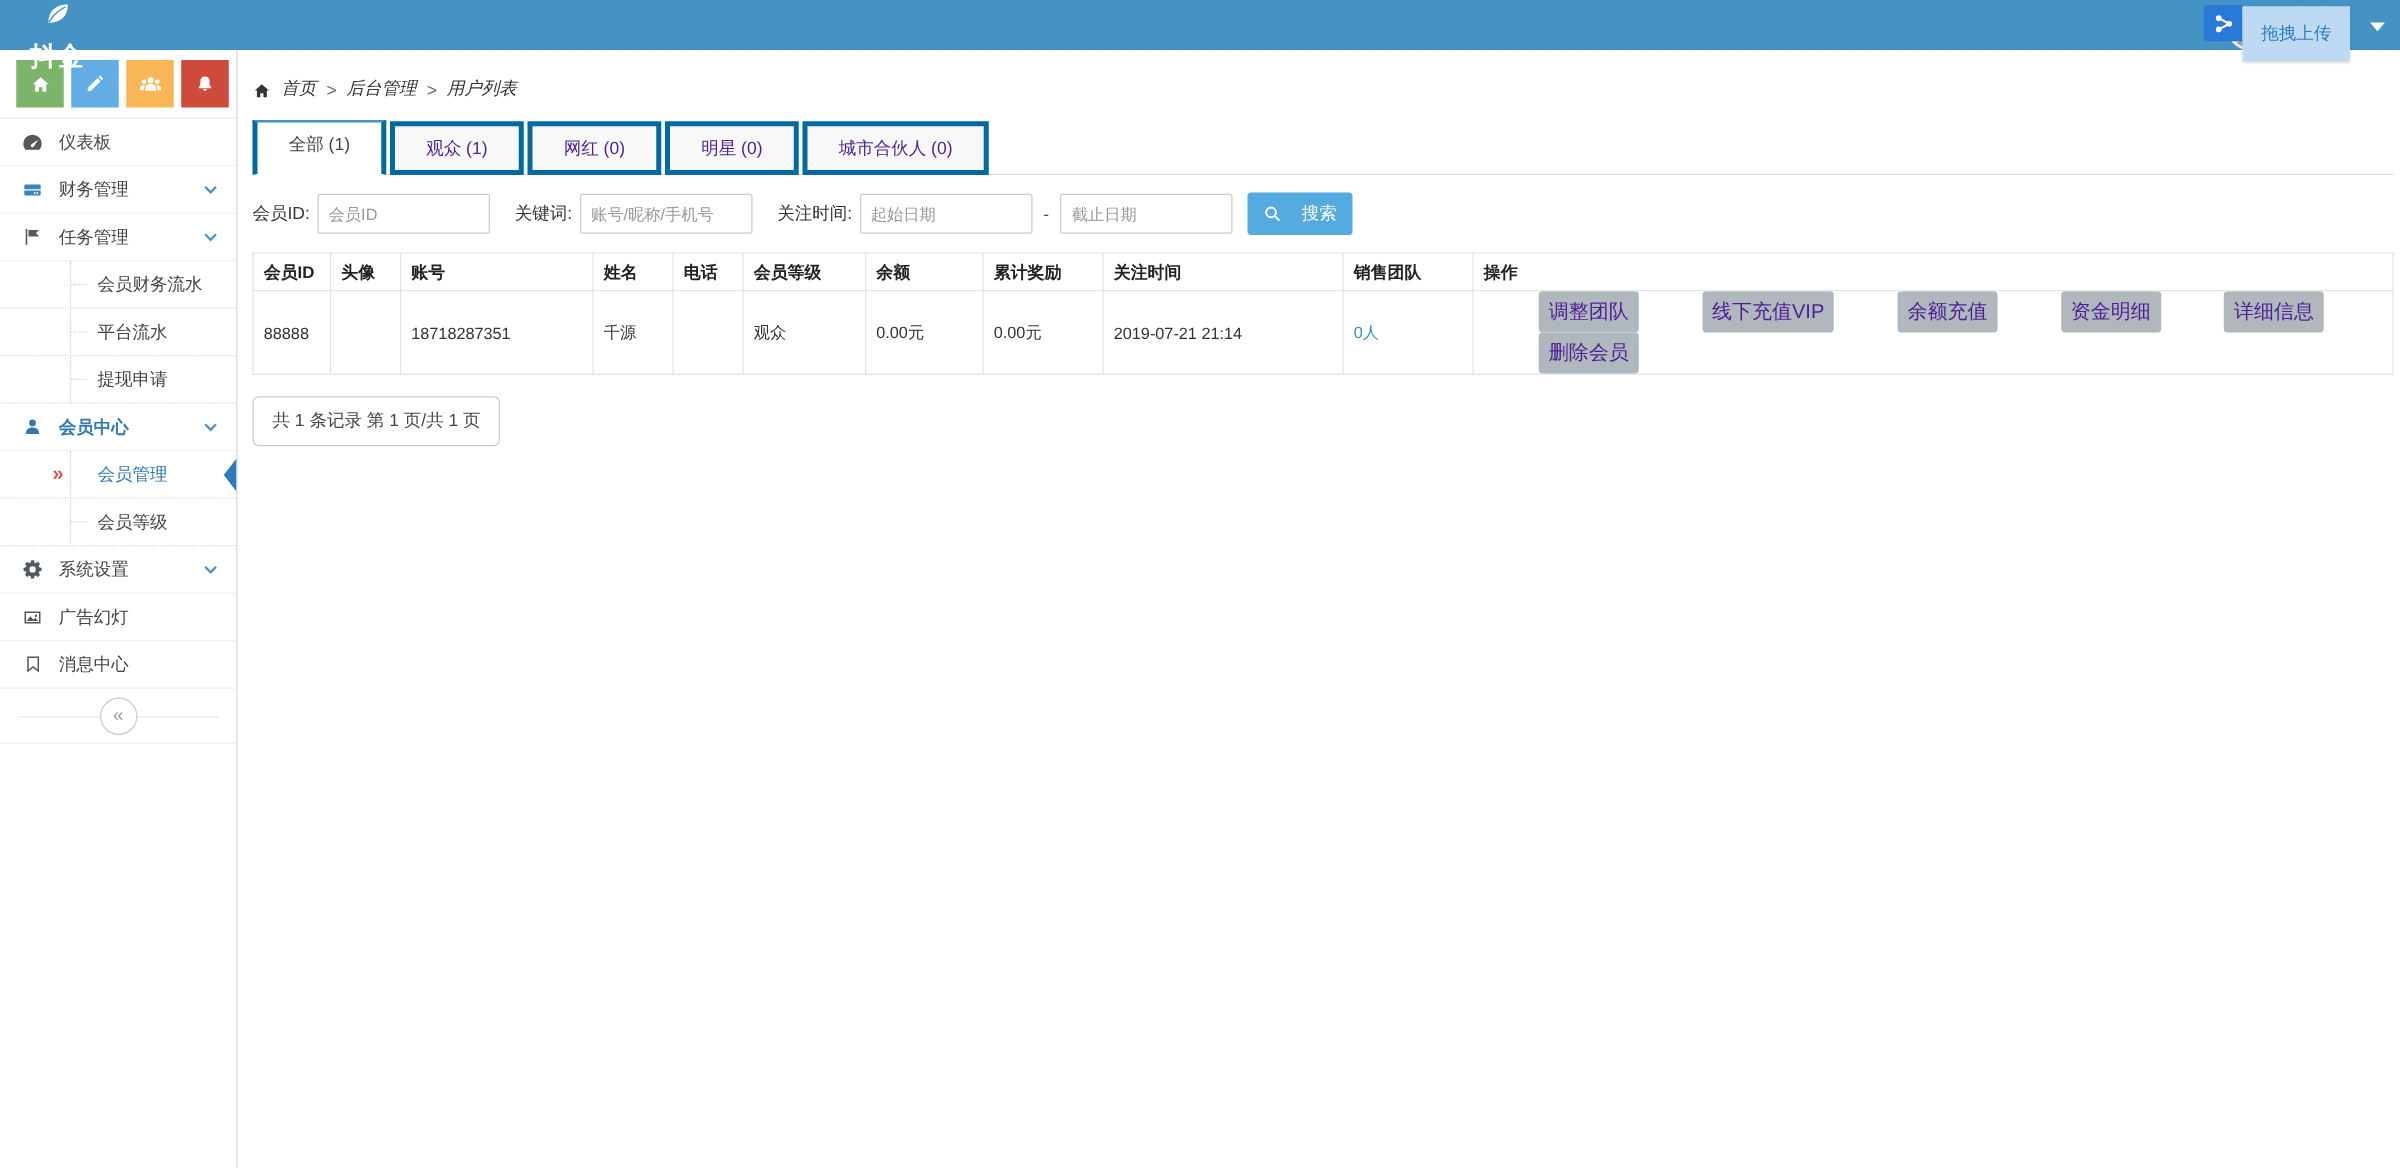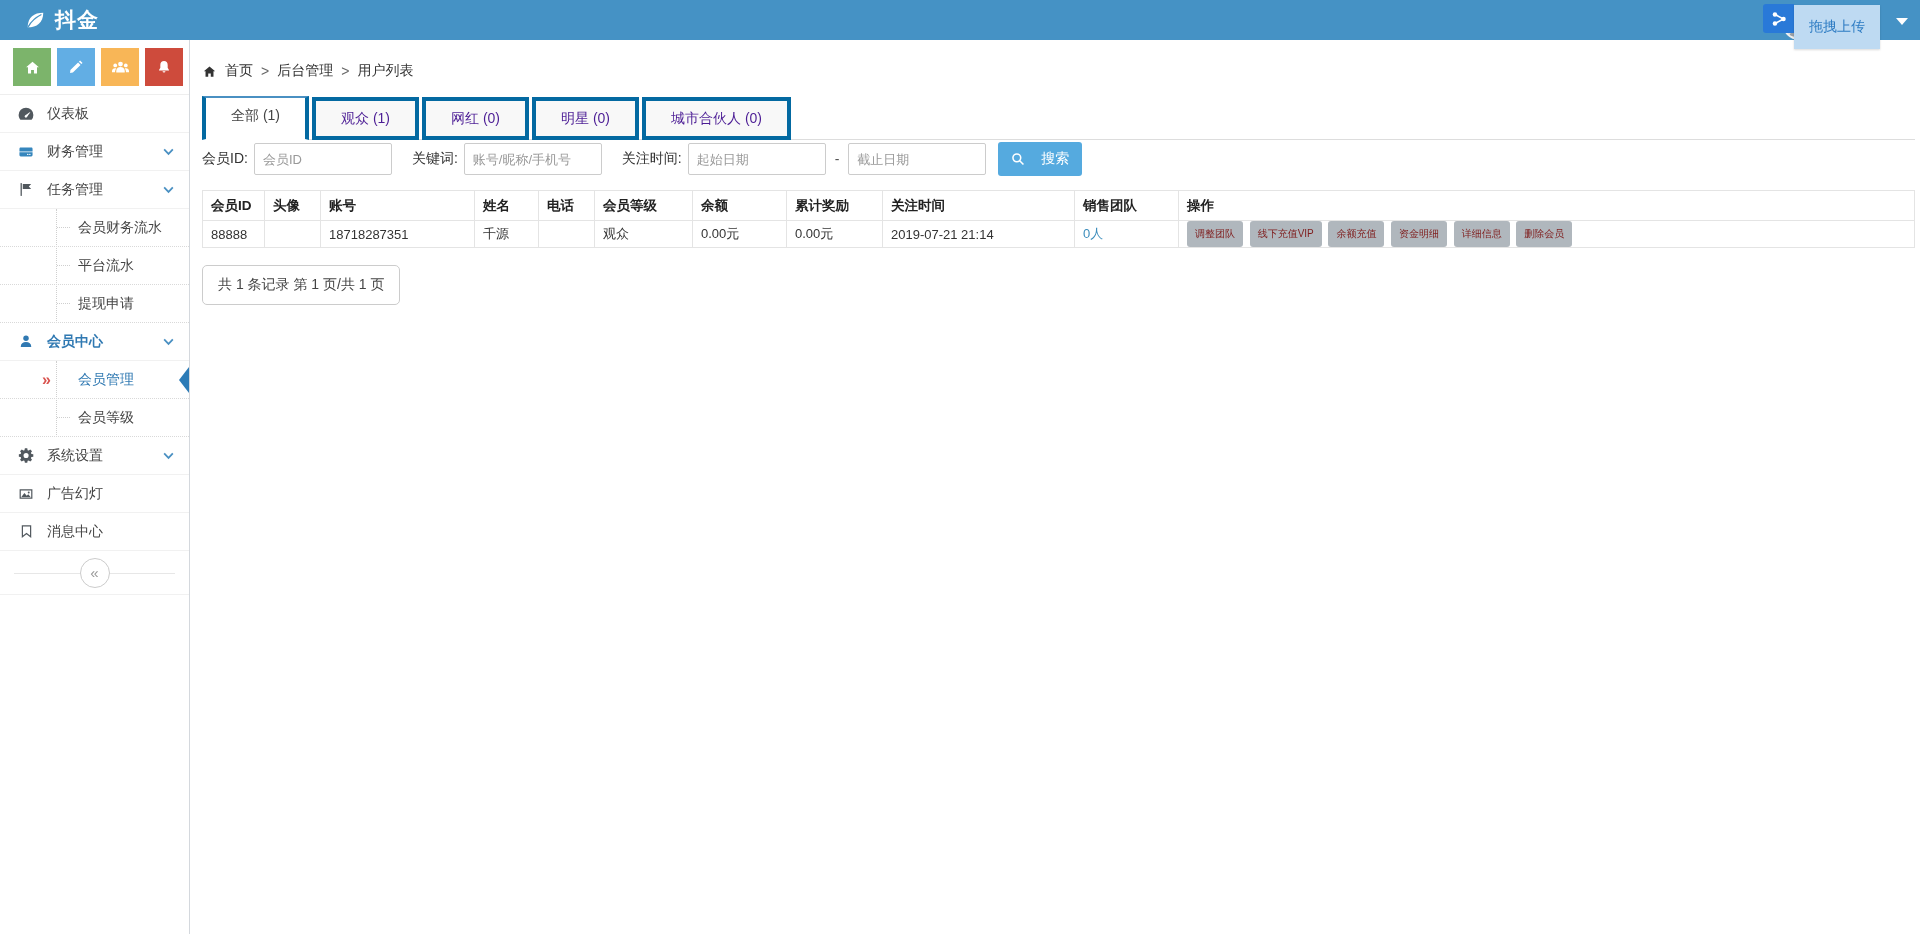--- a/index.html
+++ b/index.html
@@ -6,21 +6,21 @@
   html,body { width:1920px; height:934px; }
   body {
     font-family:"Liberation Sans","DejaVu Sans",sans-serif;
     background:#fff; position:relative; overflow:hidden; color:#333;
   }
   svg { display:block; }
 
   
   .topbar { position:absolute; top:0; left:0; right:0; height:40px; background:#4592c5; z-index:3; }
   .logo { position:absolute; left:24px; top:0; height:40px; display:flex; align-items:center; gap:9px;
-          color:#fff; font-size:21px; font-weight:bold; letter-spacing:1px; }
+          color:#fff; font-size:21px; font-weight:bold; letter-spacing:1px;flex-direction:column; }
   .user-area { position:absolute; right:10px; top:2px; display:flex; align-items:flex-start; color:#fff; cursor:pointer; }
   .avatar { width:34px; height:34px; border-radius:50%; overflow:hidden; margin:4px 8px 0 0;
             border:2px solid rgba(255,255,255,.55); background:#dcdcdc; }
   .user-lines { line-height:1.2; padding-top:2px; }
   .welcome-line { font-size:13px; }
   .name-line { font-size:15px; display:flex; align-items:center; }
   .caret-down { width:0; height:0; border-left:6px solid transparent; border-right:6px solid transparent;
                 border-top:7px solid #fff; margin:16px 2px 0 16px; }
 
   
@@ -62,46 +62,46 @@
 
   .collapse-row { position:relative; height:44px; border-bottom:1px solid #f1f1f1; }
   .collapse-row::before { content:""; position:absolute; left:14px; right:14px; top:50%; border-top:1px solid #e7e7e7; }
   .collapse-btn { position:absolute; left:50%; top:50%; transform:translate(-50%,-50%); width:30px; height:30px;
                   border-radius:50%; border:1px solid #ccc; background:#fff; color:#999; font-size:15px;
                   display:flex; align-items:center; justify-content:center; cursor:pointer; }
 
   
   .main { position:absolute; left:190px; top:40px; right:0; bottom:0; padding:22px 5px 0 12px; background:#fff; }
 
-  .breadcrumb { display:flex; align-items:center; gap:8px; font-size:14px; color:#333; }
+  .breadcrumb { display:flex; align-items:flex-end; gap:8px; font-size:14px; color:#333;font-style:italic; }
   .bc-home { display:flex; color:#333; }
   .bc-sep { color:#666; }
 
   .tabs { display:flex; border-bottom:1px solid #ddd; margin-top:16px; }
   .tab { padding:9px 25px 8px; font-size:14px; color:#4c1d95; background:#f8f8f8; border:4px solid #0369a1;
          margin:1px 3px -1px 0; cursor:pointer; white-space:nowrap; }
   .tab.active { background:#fff; color:#444; border-top:2px solid #4a90c2; border-bottom:1px solid #fff; margin-top:0; }
 
-  .search-bar { display:flex; align-items:center; margin-top:2px; font-size:14px; color:#333; }
+  .search-bar { display:flex; align-items:center; margin-top:14px; font-size:14px; color:#333; }
   .search-bar label { margin-right:6px; white-space:nowrap; }
   .search-input { height:32px; width:138px; border:1px solid #ccc; border-radius:2px; padding:0 8px;
                   font-size:13px; color:#333; font-family:inherit; }
   .search-input::placeholder { color:#999; }
   .sp { width:20px; }
   .range-sep { margin:0 9px; color:#555; }
   .search-btn { margin-left:12px; height:34px; padding:0 13px; background:#55aadf; color:#fff; border:none;
                 border-radius:3px; font-size:14px; display:flex; align-items:center; gap:16px; cursor:pointer; }
 
   .user-table { border-collapse:collapse; table-layout:fixed; width:100%; margin-top:14px; }
   .user-table th, .user-table td { border:1px solid #e4e4e4; text-align:left; padding:0 8px; overflow:hidden; }
   .user-table th { height:30px; font-size:13.5px; font-weight:bold; color:#222; background:#fff; }
   .user-table td { height:23px; font-size:13px; color:#333; }
   .team-link { color:#3c8dbc; text-decoration:none; cursor:pointer; }
-  .action-btn { background:#b0b7bd; color:#7f1d1d; border:none; border-radius:3px; font-size:10px;
-                padding:6px 8px; margin-right:3px; cursor:pointer; white-space:nowrap; font-family:inherit; }
+  .action-btn { background:#b0b7bd; color:#4c1d95; border:none; border-radius:3px; font-size:16px;
+                padding:6px 8px; margin-right:3px; cursor:pointer; white-space:nowrap; font-family:inherit;margin-left:44px; }
 
   .pagination-box { display:inline-block; margin-top:17px; border:1px solid #ccc; border-radius:5px;
                     padding:10px 15px; font-size:14px; color:#444; background:#fff; }
 </style>
 </head>
 <body>
 
 <div class="topbar">
   <div class="logo">
     <span>

